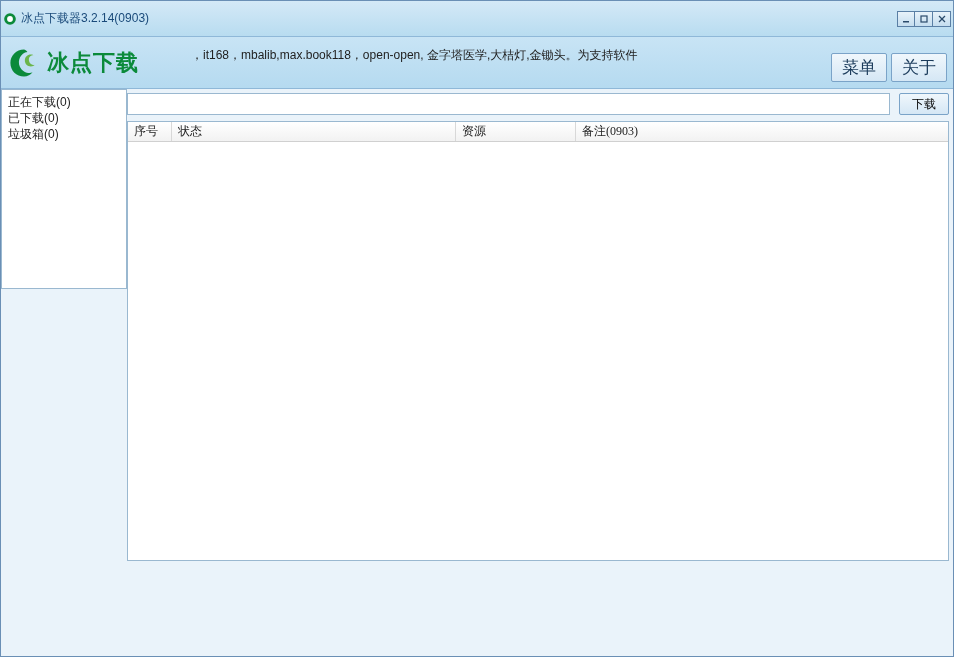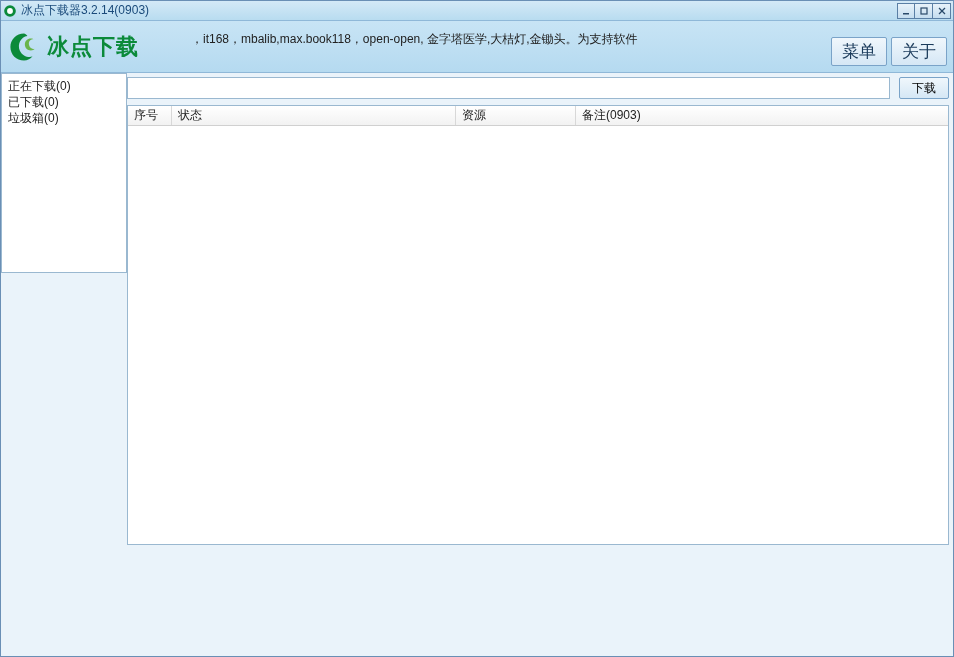--- a/index.html
+++ b/index.html
@@ -7,21 +7,21 @@
       font-family: "Microsoft YaHei", SimSun, Arial, sans-serif;
       font-size: 12px;
       background: #fff;
       width: 954px;
       height: 657px;
       overflow: hidden;
       border: 1px solid #6a8fb5;
     }
     
     .titlebar {
-      height: 20px;
+      height: 36px;
       background: linear-gradient(to bottom, #d4e9f7, #b8dcf0);
       border-bottom: 1px solid #8fb8d8;
       display: flex;
       align-items: center;
       padding: 0 2px;
       position: relative;
       justify-content: space-between;
     }
     .titlebar-icon {
       width: 14px; height: 14px;
@@ -164,21 +164,21 @@
     }
     .th {
       border-right: 1px solid #d8d8d8;
       padding: 2px 6px;
       font-size: 12px;
       color: #222;
       display: flex;
       align-items: center;
       cursor: pointer;
     }
-    .th:last-child { border-right: none; }
+    .th:last-child { border-right: none; font-family: Liberation Serif, serif; }
     .col-idx { width: 44px; }
     .col-name { width: 282px; }
     .col-status { width: 284px; }
     .col-res { width: 120px; }
     .col-note { flex: 1; }
     .table-body { height: calc(100% - 20px); }
   </style>
 </head>
 <body>
 

